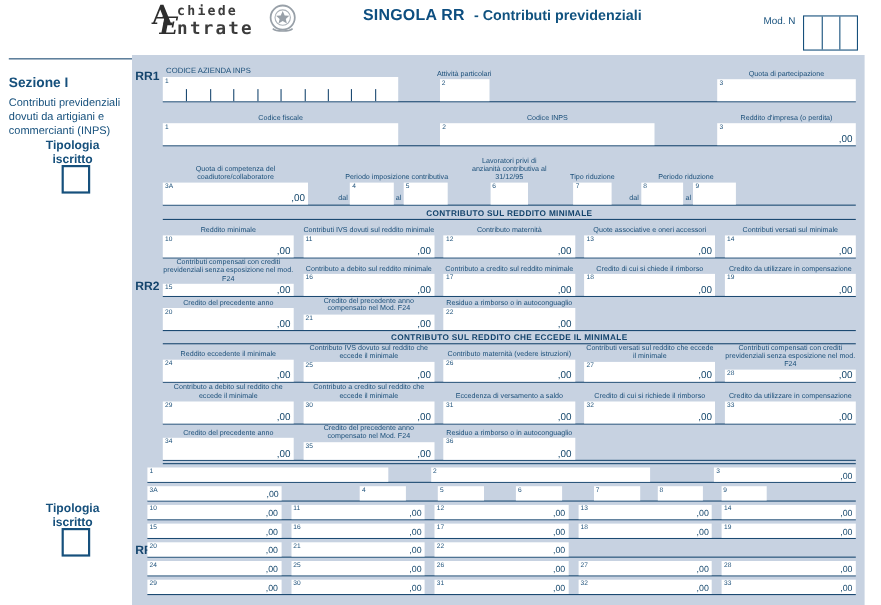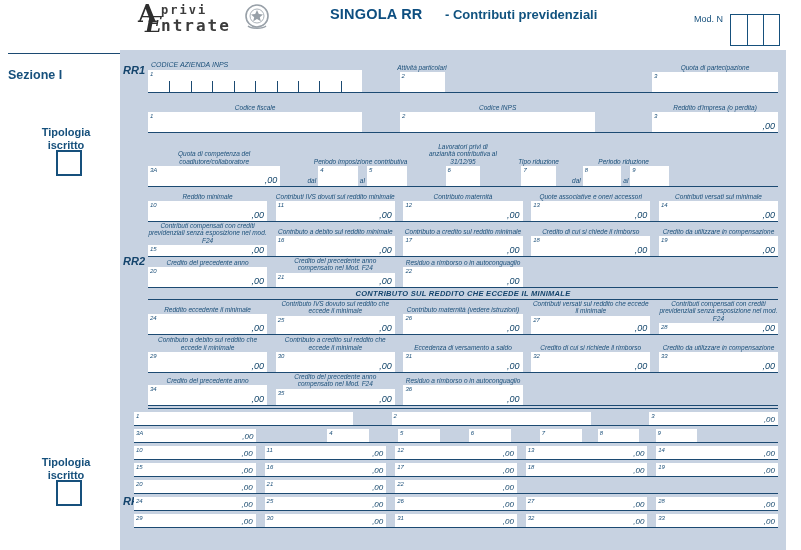--- a/index.html
+++ b/index.html
@@ -13,41 +13,41 @@
   
   .hdr{position:absolute;left:0;top:0;width:801px;height:50px;background:#fff;}
   .logo{position:absolute;left:138px;top:2px;width:130px;height:34px;}
   .logo .init1{position:absolute;left:0;top:-3px;font-family:"DejaVu Serif",serif;font-weight:bold;font-size:24px;color:#2e2e2e;}
   .logo .init2{position:absolute;left:7px;top:9px;font-family:"DejaVu Serif",serif;font-weight:bold;font-style:italic;font-size:22px;color:#2e2e2e;}
   .logo .l1{position:absolute;left:23px;top:1px;font-family:"DejaVu Sans Mono",monospace;font-weight:bold;font-size:12px;letter-spacing:2px;color:#3c3c3c;}
   .logo .l2{position:absolute;left:23px;top:14px;font-family:"DejaVu Sans Mono",monospace;font-weight:bold;font-size:16px;letter-spacing:2px;color:#3c3c3c;}
   .emblem{position:absolute;left:243px;top:2px;}
   .ttl{position:absolute;left:330px;top:5px;white-space:nowrap;}
   .ttl .main{font-weight:bold;font-size:14.5px;color:#0d4e80;letter-spacing:.2px;}
-  .ttl .rest{font-weight:bold;font-size:13px;color:#10527f;margin-left:18px;}
+  .ttl .rest{font-weight:bold;font-size:13px;color:#10527f;margin-left:4px;}
   .modn{position:absolute;left:694px;top:14px;display:flex;align-items:flex-start;gap:7px;}
   .modn .mlab{font-size:9px;color:#16507c;padding-bottom:2px;}
   .modboxes{width:48px;height:30px;background:#fff;border:1px solid #16507c;position:relative;}
   .modboxes:before,.modboxes:after{content:"";position:absolute;top:0;bottom:0;width:1px;background:#16507c;}
   .modboxes:before{left:16px;} .modboxes:after{left:32px;}
 
   
   .side{position:absolute;left:0;top:50px;width:120px;height:500px;background:#fff;}
   .side:before{content:"";position:absolute;left:8px;right:0;top:3px;height:1px;background:#1c4a72;}
   .sez-title{margin:18px 0 5px 8px;font-weight:bold;font-size:12.5px;color:#16507c;}
   .sez-desc{margin:0 4px 0 8px;font-size:10px;line-height:1.3;color:#16507c;}
   .tip{position:absolute;left:26px;width:80px;text-align:center;font-weight:bold;font-size:11px;line-height:1.15;color:#16507c;}
   .tip1{top:76px;} .tip2{top:406px;}
   .cb{position:absolute;left:56px;width:22px;height:22px;background:#fff;border:2px solid #16507c;}
   .cb1{top:100px;} .cb2{top:430px;}
 
   
   #form-main{
     position:absolute;left:120px;top:50px;width:666px;height:500px;
-    background:#c7d2e1;box-sizing:border-box;padding:6px 8px 0 28px;font-style:italic;
+    background:#c7d2e1;box-sizing:border-box;padding:6px 8px 0 28px;
   }
   .rrlab{position:absolute;left:3px;font-weight:bold;font-size:11px;color:#14446c;}
   .row{display:flex;box-sizing:border-box;border-bottom:1px solid #1c4a72;position:relative;}
   .row.sechead{display:flex;align-items:center;justify-content:center;
     font-weight:bold;font-size:7.5px;letter-spacing:.3px;color:#14446c;}
   .row.rr3shift{margin-left:-14px;width:calc(100% + 14px);}
   .cell{display:flex;flex-direction:column;justify-content:flex-end;box-sizing:border-box;}
   .lbl{text-align:center;font-size:6.5px;line-height:1.14;color:#1b4f79;margin-bottom:1px;}
   .fbox{height:20px;background:#fff;position:relative;width:100%;}
   .fbox .num{position:absolute;left:2px;top:1px;font-size:6px;color:#1b4f79;}
@@ -81,41 +81,42 @@
 </style>
 </head>
 <body>
 
 <div class="screen">
 
   <div class="hdr">
     <div class="logo">
       <span class="init1">A</span>
       <span class="init2">E</span>
-      <span class="l1">privi</span>
+      <span class="l1">chiede</span>
       <span class="l2">ntrate</span>
     </div>
     <svg class="emblem" width="28" height="32" viewBox="0 0 28 32">
       <circle cx="14" cy="14" r="11" fill="none" stroke="#98a0a8" stroke-width="1.6"></circle>
       <circle cx="14" cy="14" r="7" fill="none" stroke="#aab1b8" stroke-width="1"></circle>
       <path d="M14 8l1.8 4 4.2.4-3.2 2.8 1 4.1-3.8-2.2-3.8 2.2 1-4.1-3.2-2.8 4.2-.4z" fill="#98a0a8"></path>
       <path d="M5 24c3 3 15 3 18 0" fill="none" stroke="#98a0a8" stroke-width="1.4"></path>
     </svg>
     <div class="ttl">
       <span class="main">SINGOLA RR</span>
       <span class="rest">- Contributi previdenziali</span>
     </div>
     <div class="modn">
       <span class="mlab">Mod. N</span>
       <div class="modboxes"></div>
     </div>
   </div>
 
   <div class="side">
     <div class="sez-title">Sezione I</div>
+    <div class="sez-desc">Contributi previdenziali dovuti da artigiani e commercianti (INPS)</div>
     <div class="tip tip1">Tipologia iscritto</div>
     <div class="cb cb1"></div>
     <div class="tip tip2">Tipologia iscritto</div>
     <div class="cb cb2"></div>
   </div>
 
   <div id="form-main">
     <span class="rrlab" style="top:14px">RR1</span>
     <span class="rrlab" style="top:205px">RR2</span>
     <span class="rrlab" style="top:445px">RR3</span>
@@ -209,20 +210,23 @@
             <div class="fbox">
               <span class="num">8</span>
             </div>
             <span class="pre">al</span>
             <div class="fbox">
               <span class="num">9</span>
             </div>
           </div>
         </div>
       </div>
+      <div class="row header sechead" style="height: 13px;">
+        <span>CONTRIBUTO SUL REDDITO MINIMALE</span>
+      </div>
       <div class="row cols5" style="height: 35px;">
         <div class="cell k-cols5 c0">
           <div class="lbl">Reddito minimale</div>
           <div class="fbox">
             <span class="num">10</span>
             <span class="val">,00</span>
           </div>
         </div>
         <div class="cell k-cols5 c1">
           <div class="lbl">Contributi IVS dovuti sul reddito minimale</div>

